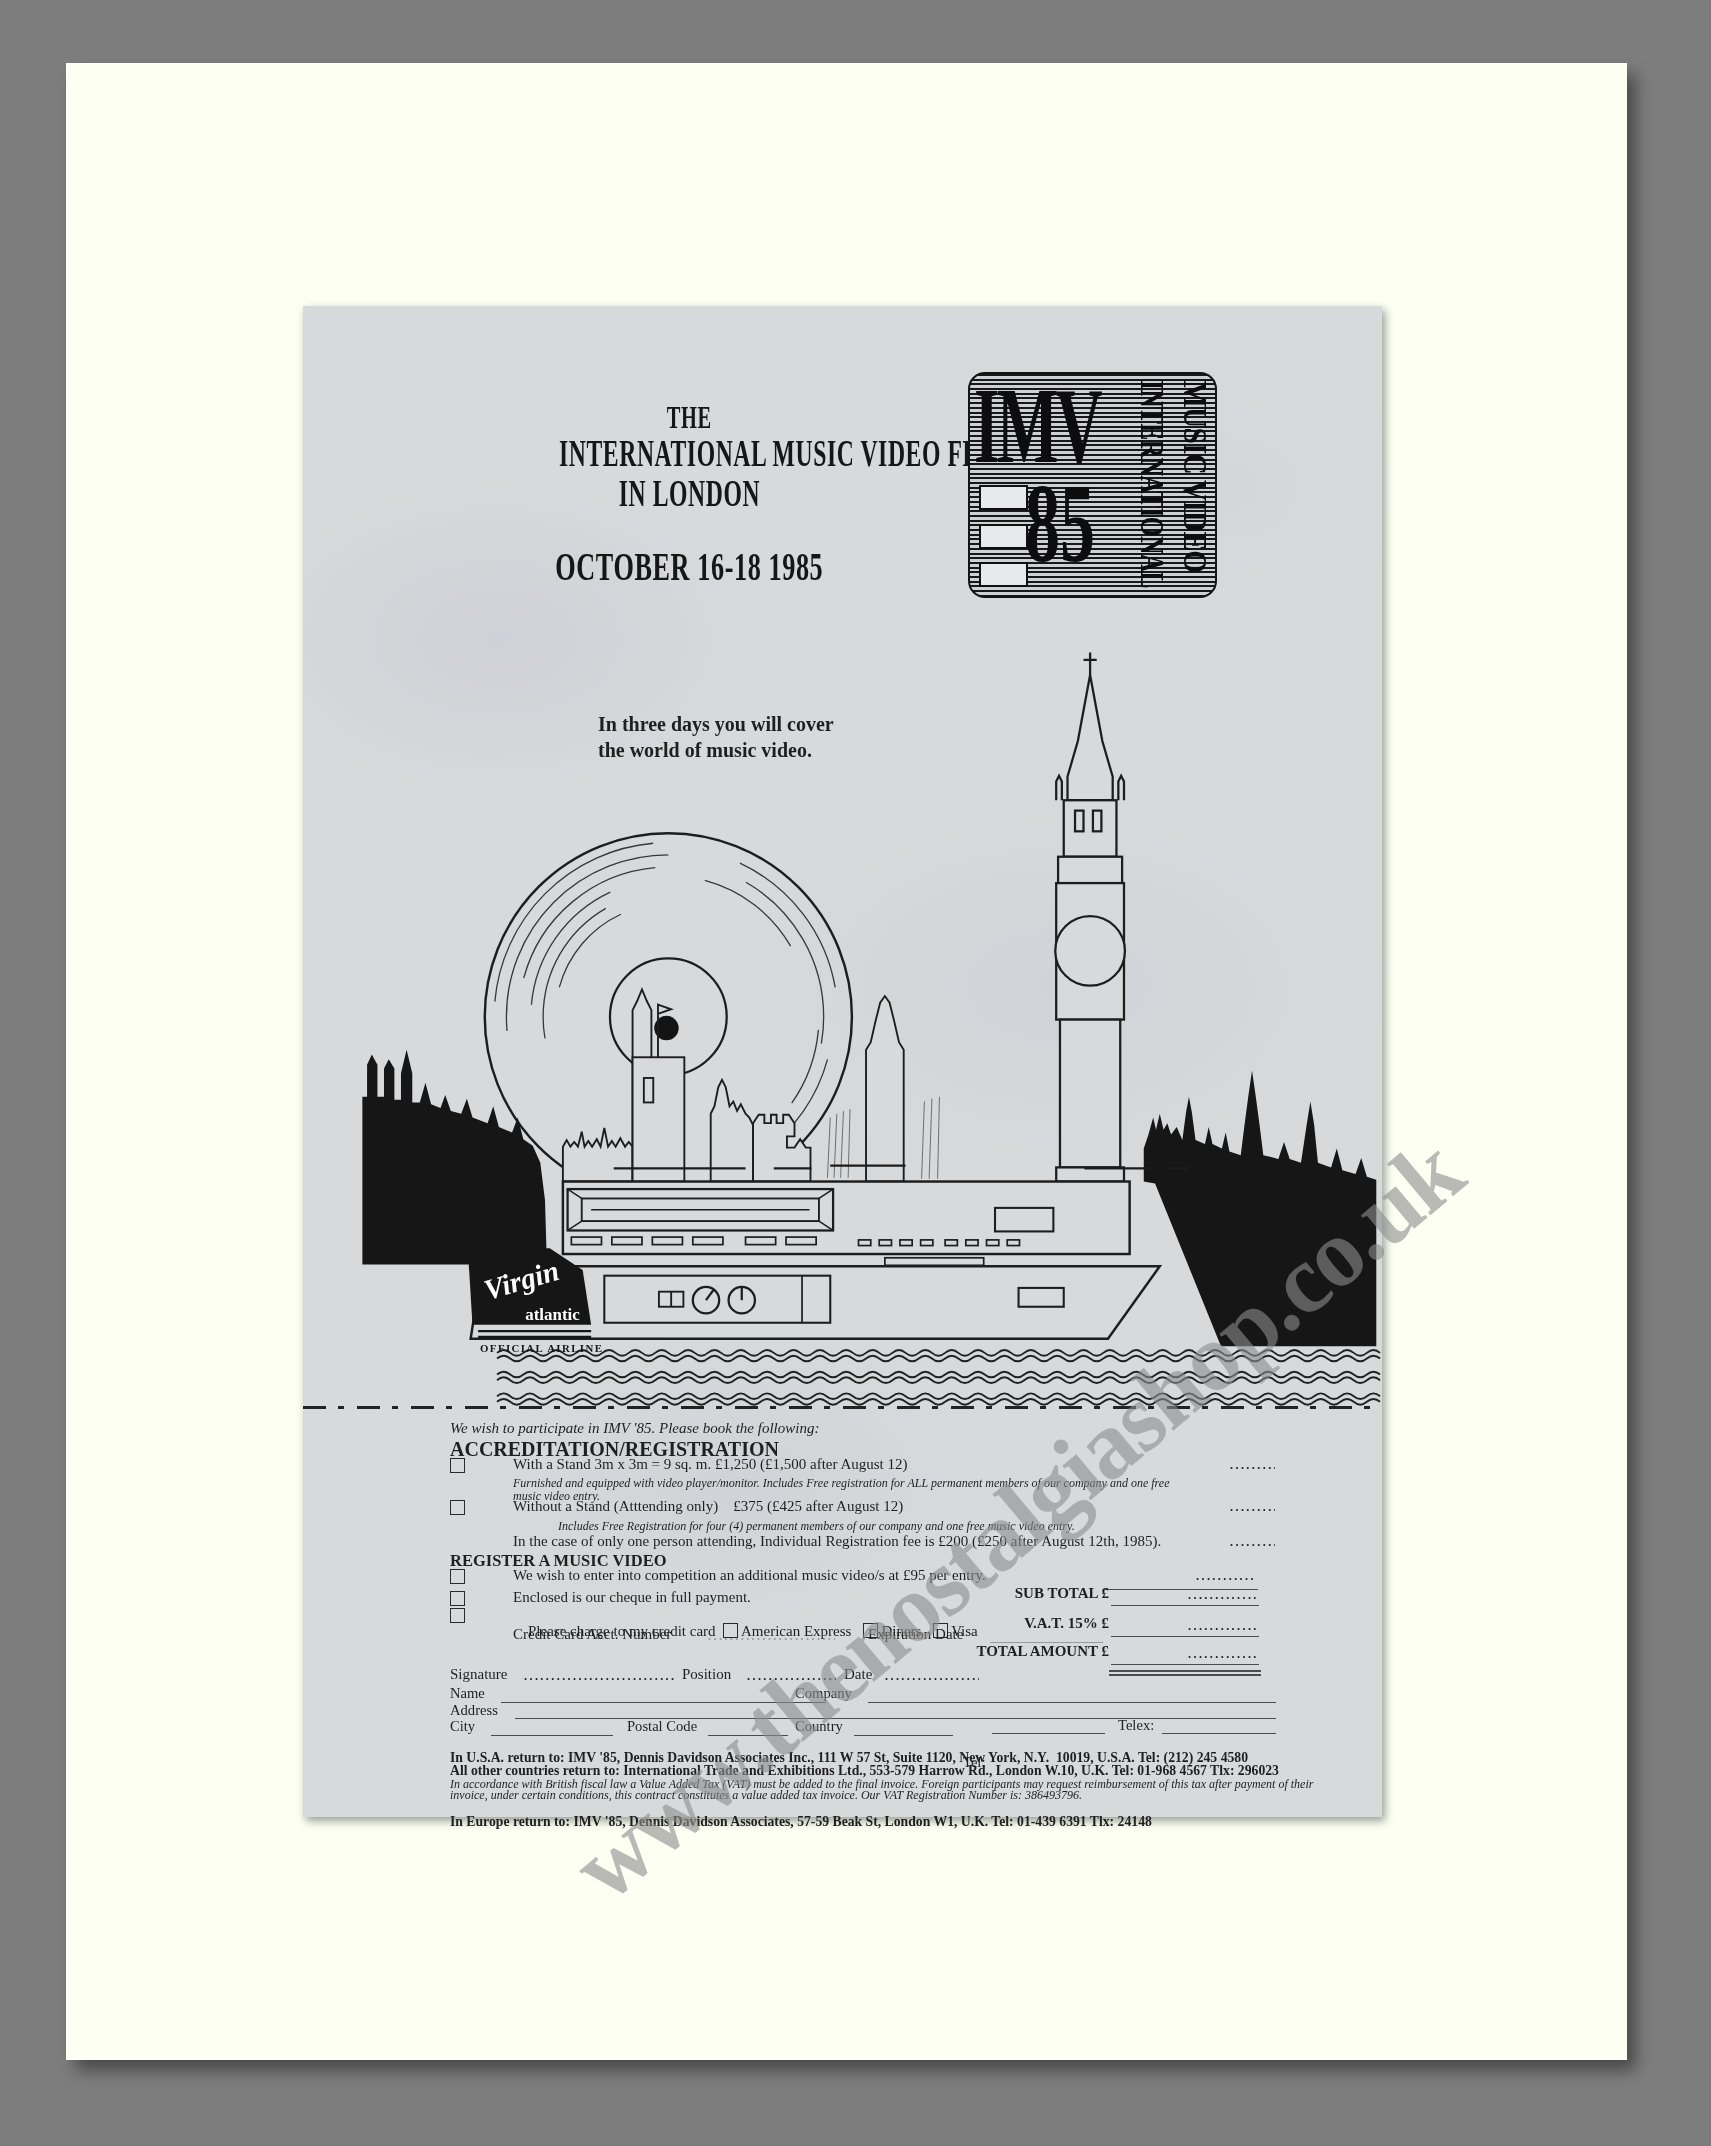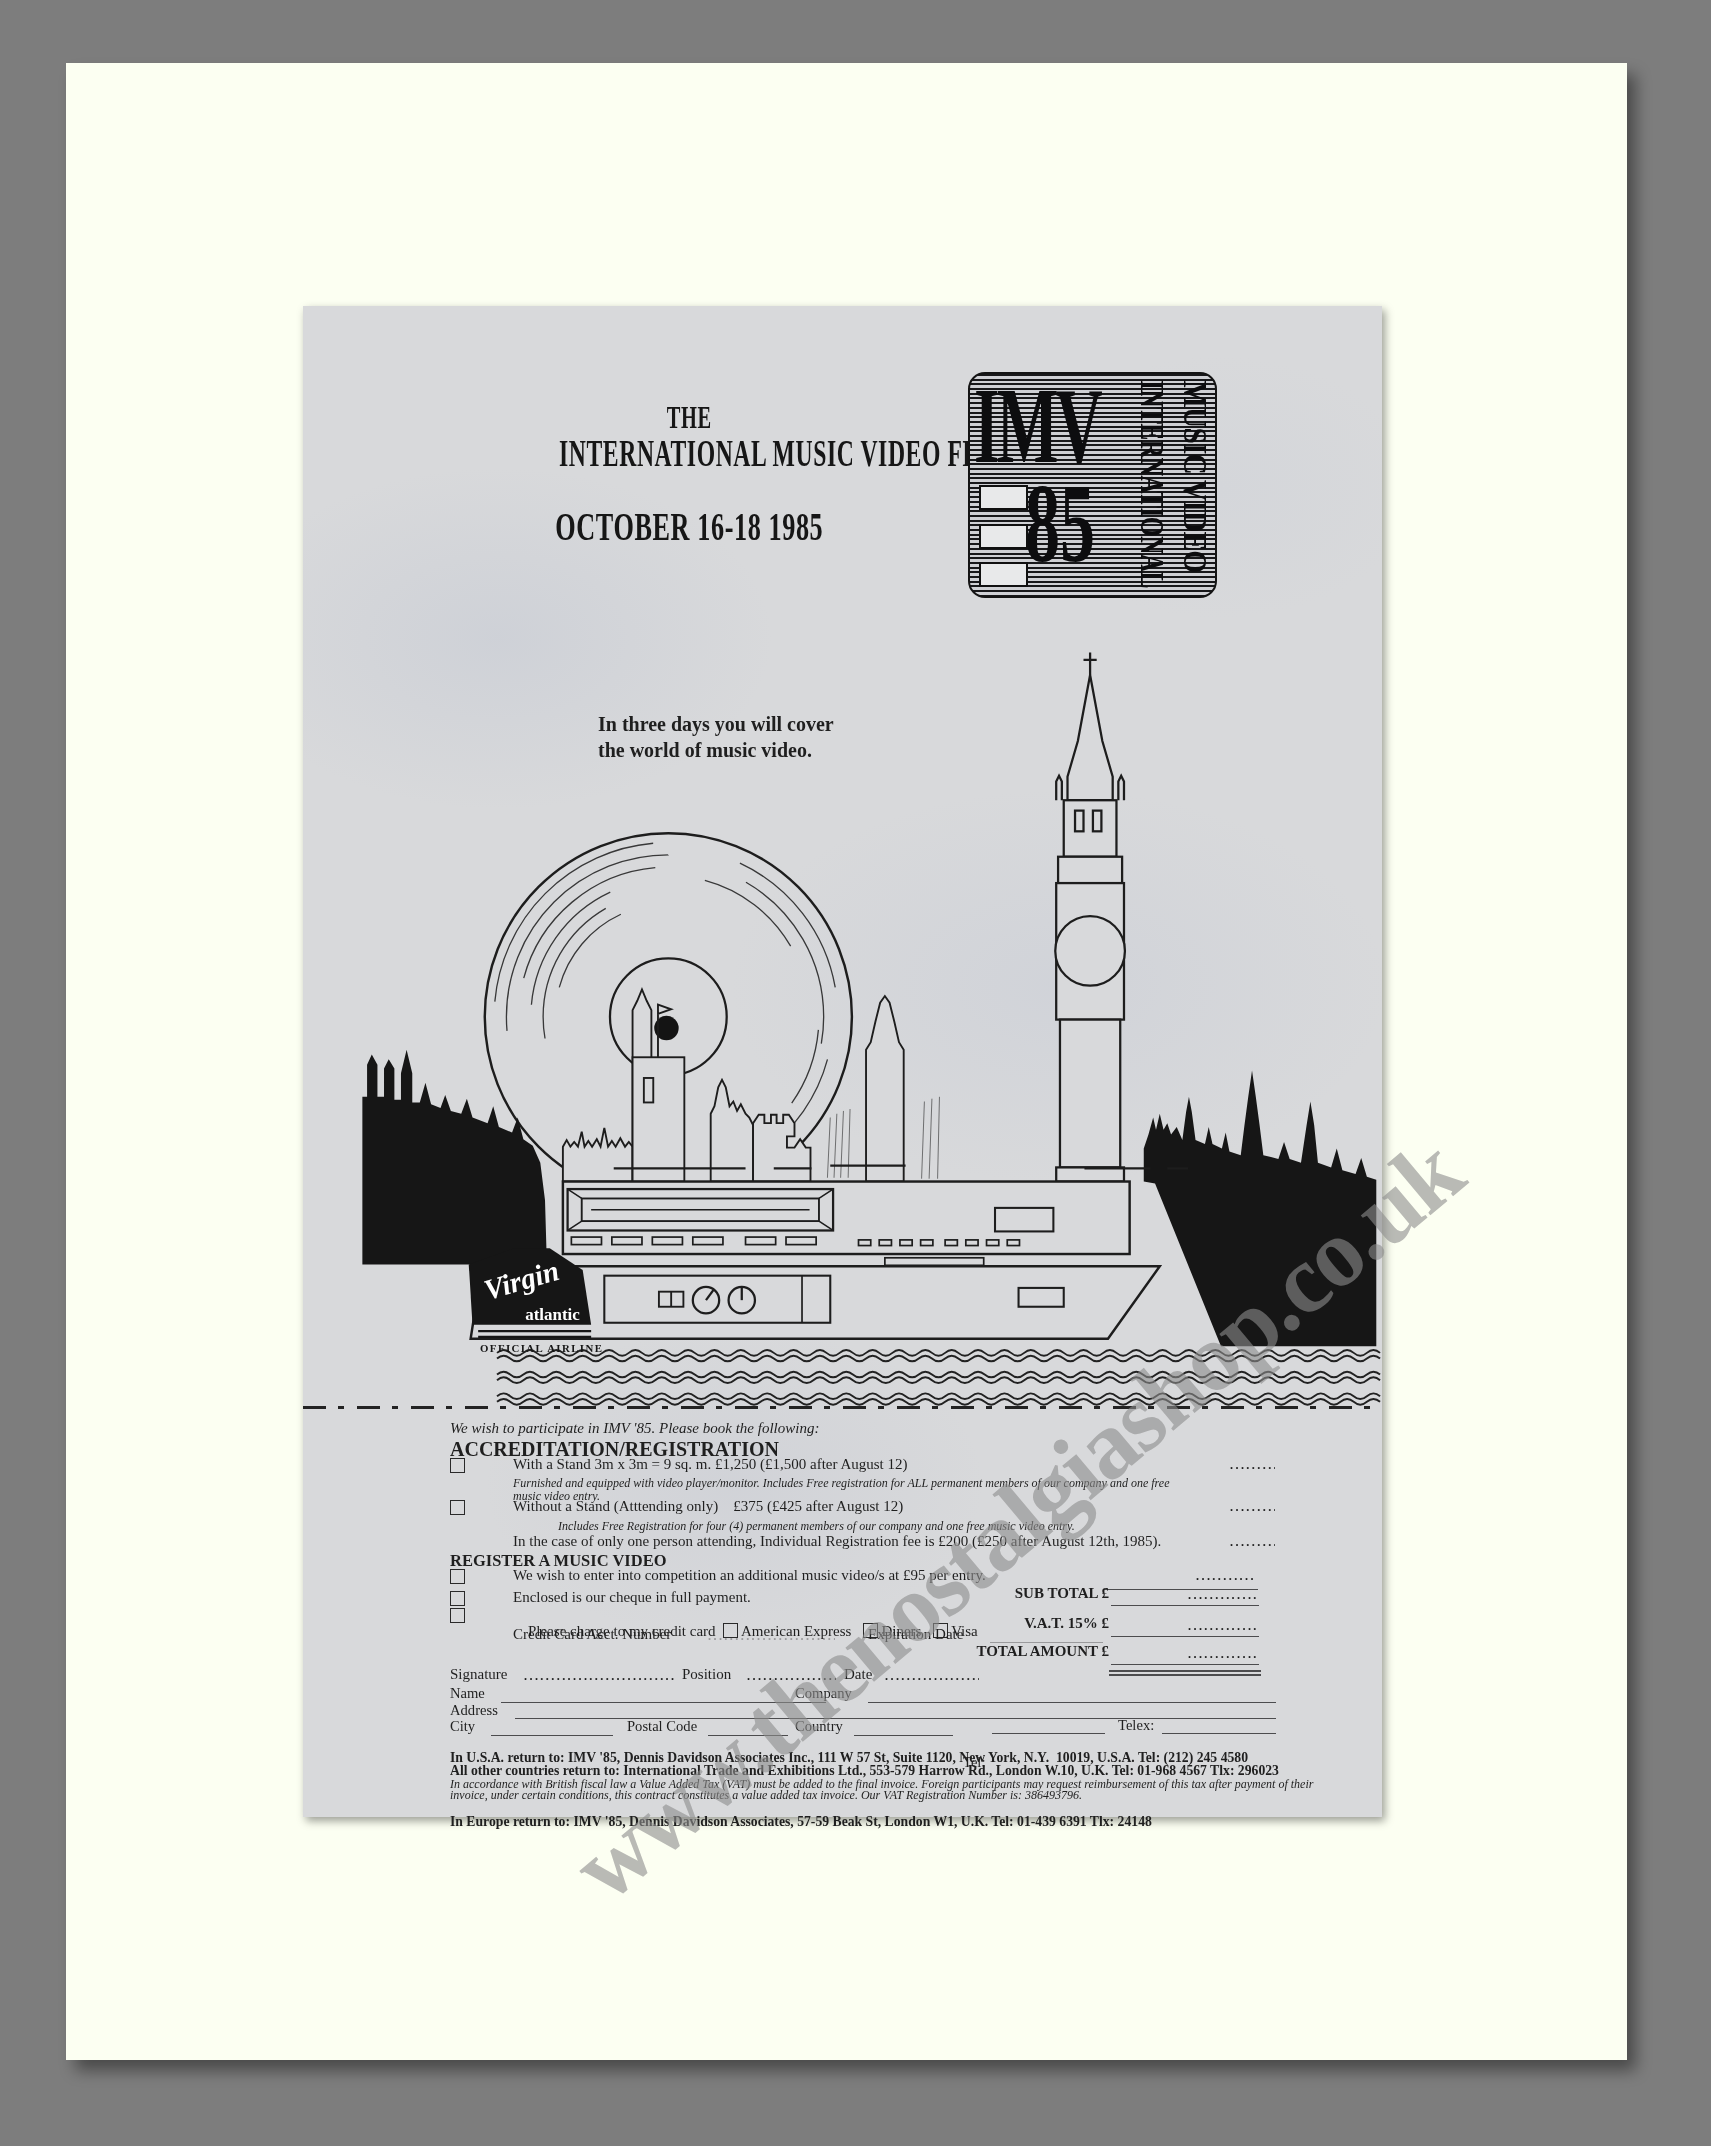--- a/index.html
+++ b/index.html
@@ -195,20 +195,21 @@
       <text x="196" y="1056" font-size="31" font-style="italic" font-weight="bold" fill="#ffffff" transform="rotate(-16 196 1056)">Virgin</text>
       <text x="236" y="1077" font-size="18" font-weight="bold" fill="#ffffff">atlantic</text>
       <path d="M186,1089 H306 M186,1095 H306" stroke="#161616" stroke-width="2.4" fill="none"></path>
       <text x="188" y="1111" font-size="11.5" font-weight="bold" letter-spacing="1.5" fill="#161616">OFFICIAL AIRLINE</text>
     </g>
   </svg>
 
   <div class="abs titleblock">
     <div class="t1"><span class="cond">THE</span></div>
     <div class="t2"><span class="cond">INTERNATIONAL MUSIC VIDEO FESTIVAL</span></div>
+    <div class="t3"><span class="cond">IN LONDON</span></div>
     <div class="t4"><span class="cond">OCTOBER 16-18 1985</span></div>
   </div>
 
   <div class="abs imvlogo">
     <span class="abs imv-acronym">IMV</span>
     <span class="abs imv-year">85</span>
     <span class="abs sq" style="top:111px;"></span>
     <span class="abs sq" style="top:150px;"></span>
     <span class="abs sq" style="top:188px;"></span>
     <span class="abs vword v1">INTERNATIONAL</span>

